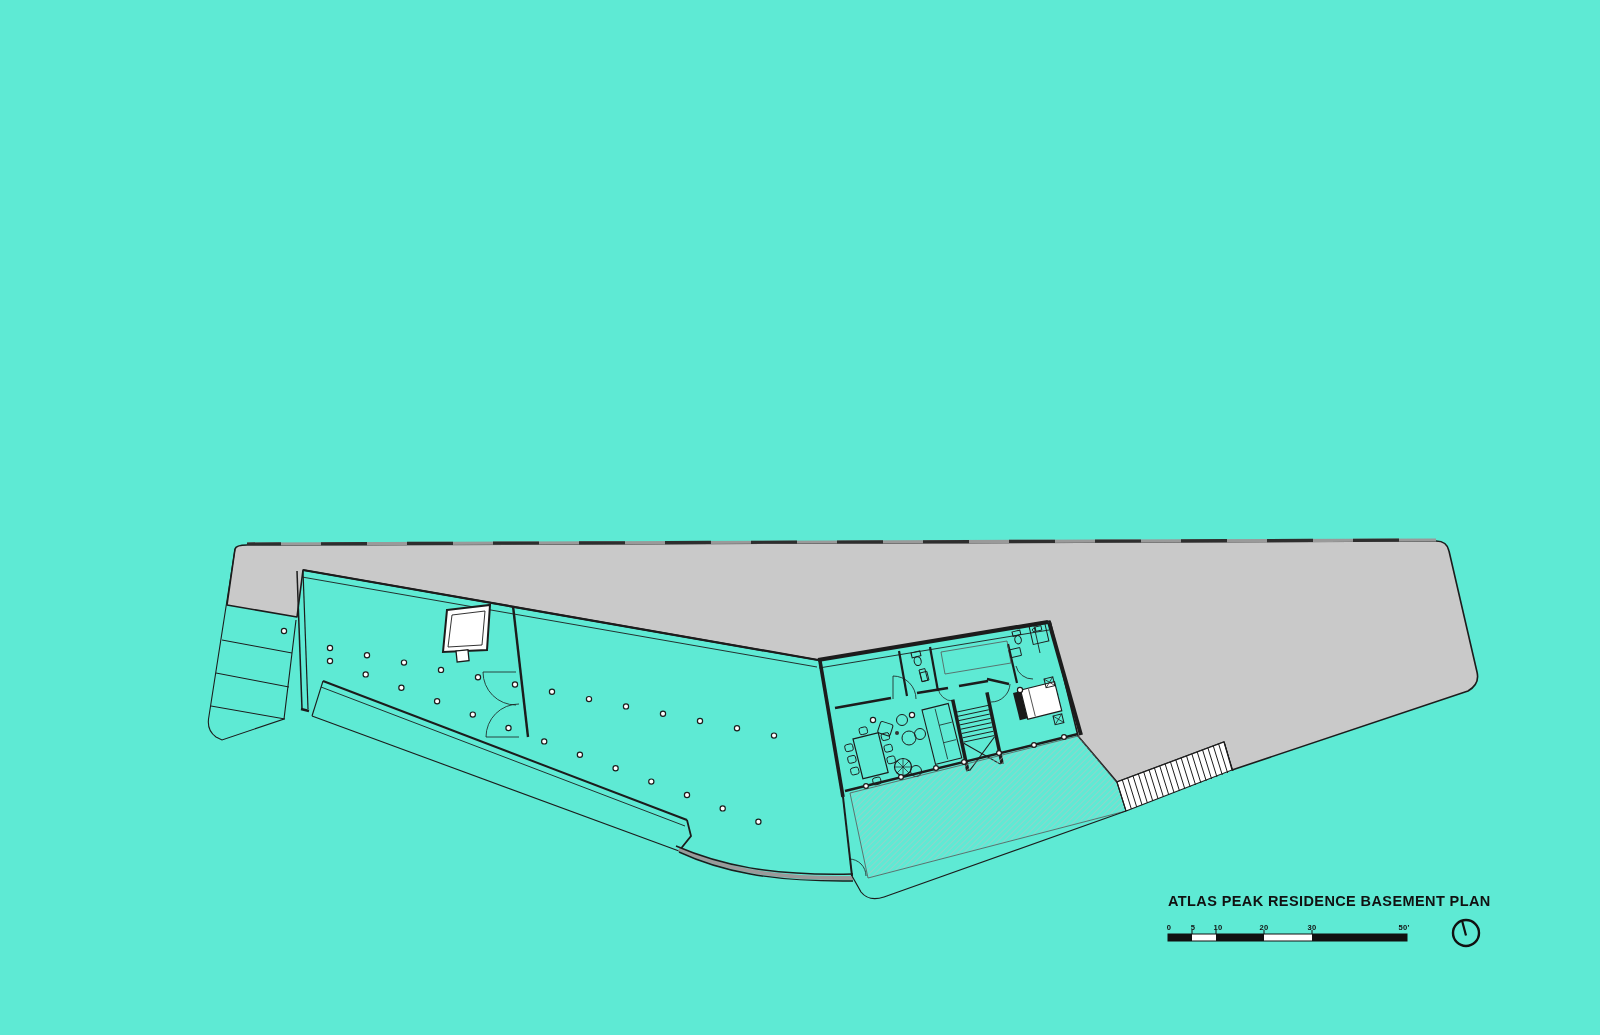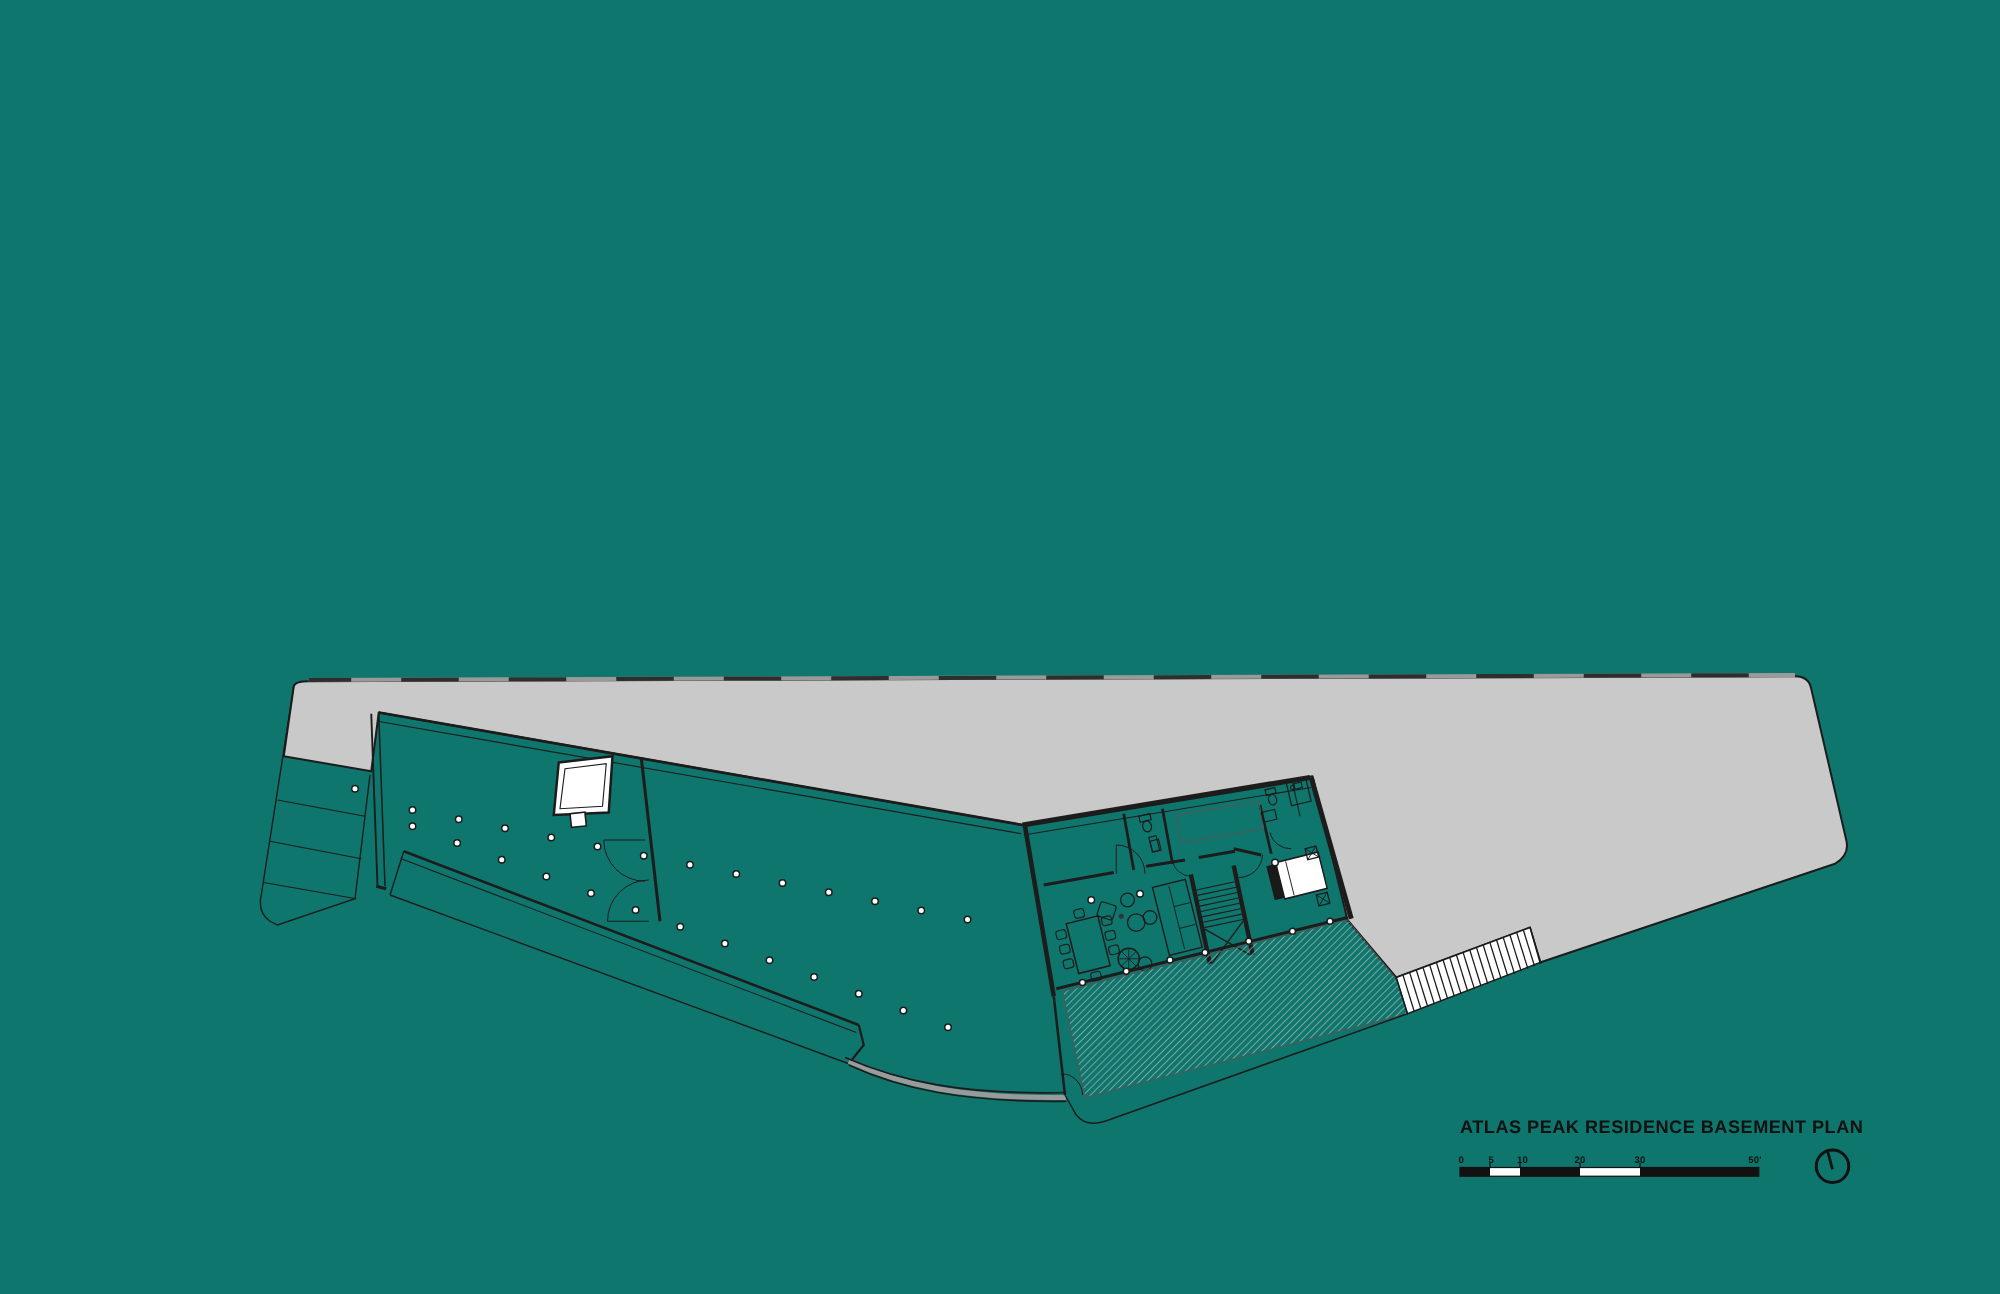--- a/index.html
+++ b/index.html
@@ -1,16 +1,16 @@
 <!DOCTYPE html>
 <html><head>
 <meta charset="utf-8">
 <style>
   html,body{margin:0;padding:0;background:#ffffff;}
-  #stage{position:relative;width:1600px;height:1035px;background:#0f766e;overflow:hidden;
+  #stage{position:relative;width:1600px;height:1035px;background:#5eead4;overflow:hidden;
          font-family:"Liberation Sans",sans-serif;}
   svg{display:block;}
   text{fill:#111111;}
   .title-text{font-weight:bold;font-size:14.5px;letter-spacing:.4px;}
   .scale-label{font-weight:bold;font-size:7.6px;letter-spacing:.2px;}
 </style>
 </head>
 <body>
 
 <div id="stage">

